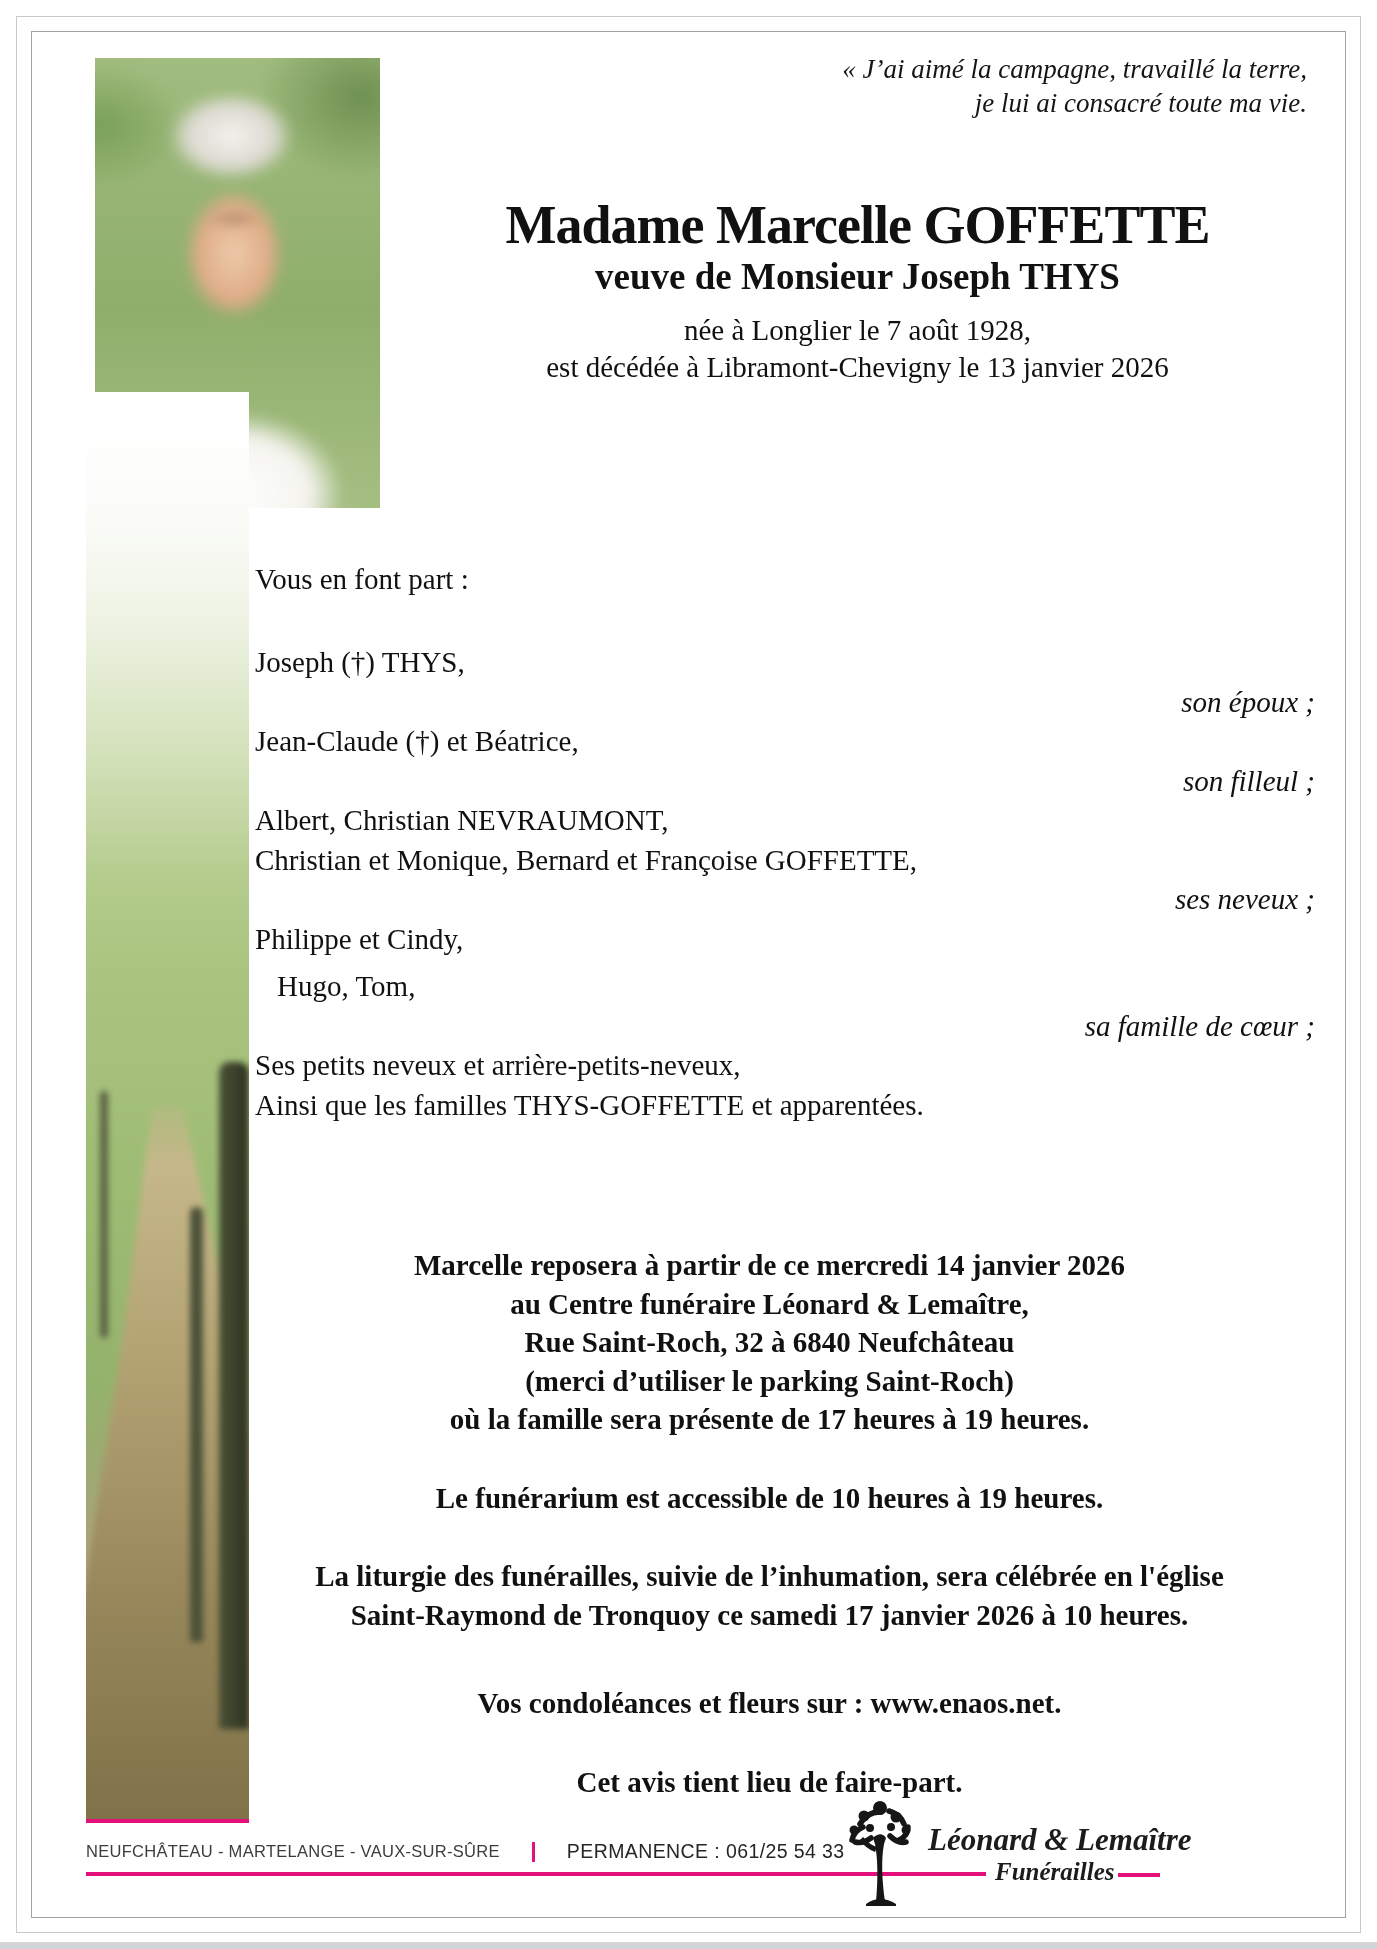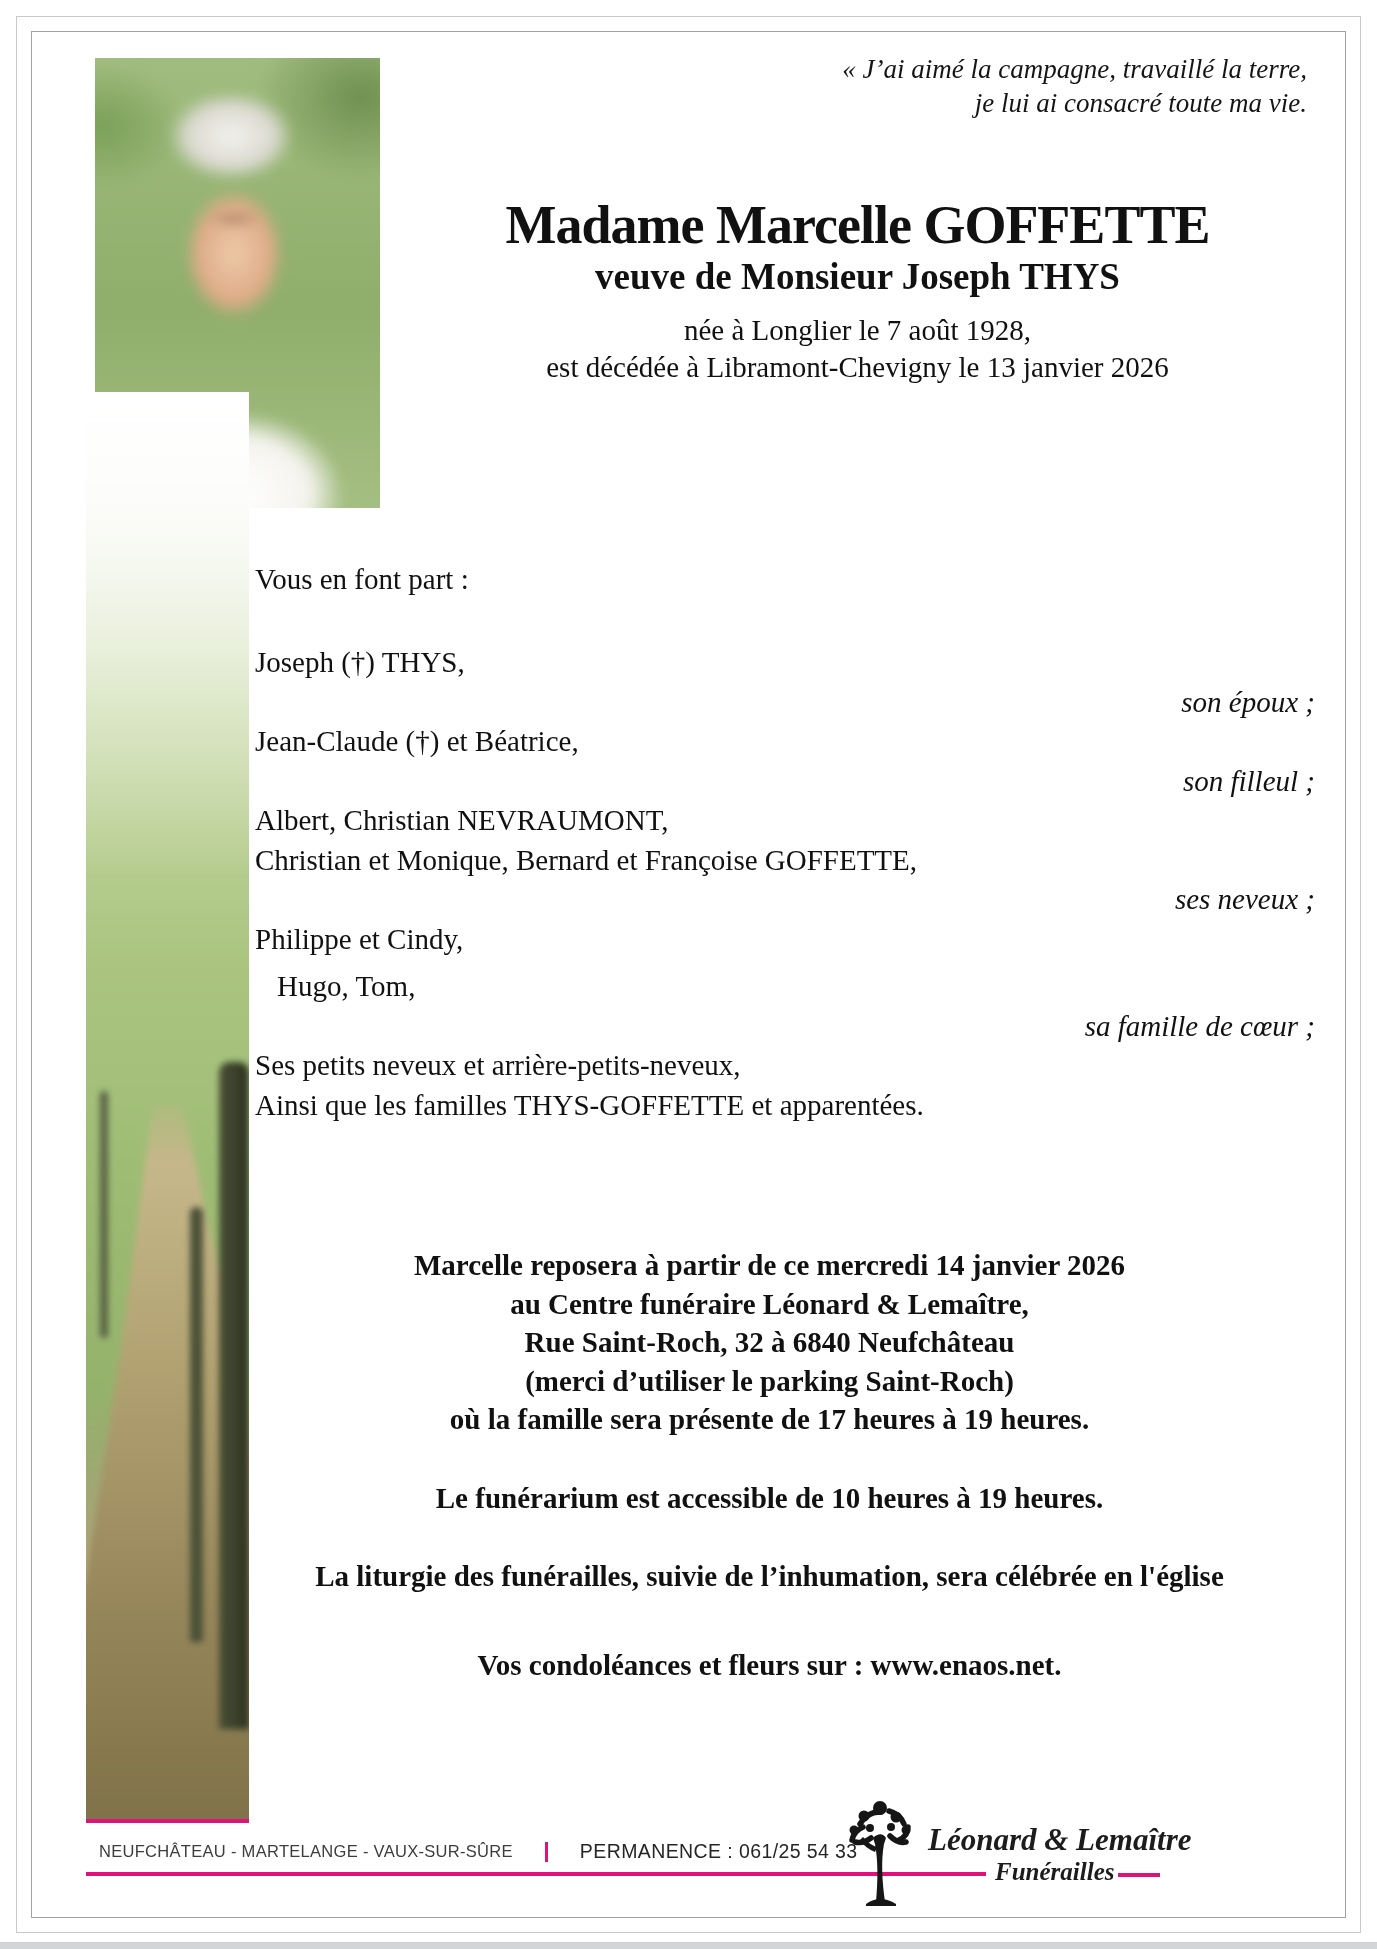--- a/index.html
+++ b/index.html
@@ -57,21 +57,21 @@
 
   .ceremony-block{position:absolute;left:240px;right:78px;top:1246px;text-align:center;
     font-weight:bold;font-size:29px;line-height:38.5px;}
   .cpara{margin:0 0 40px 0;}
   .cpara.gap-lg{margin-top:50px;}
   .cpara:last-child{margin-bottom:0;}
 
   
   .strip-rule{position:absolute;left:86px;top:1819px;width:163px;height:4px;}
   .footer-row{position:absolute;left:86px;top:1840px;display:flex;align-items:center;gap:32px;
-    font-family:"Liberation Sans","DejaVu Sans",sans-serif;margin-left:13px;}
+    font-family:"Liberation Sans","DejaVu Sans",sans-serif;}
   .footer-locations{font-size:16.5px;letter-spacing:.3px;color:#3c3c3c;}
   .footer-divider{width:3px;height:20px;}
   .footer-permanence{font-size:19.5px;letter-spacing:.4px;color:#262626;}
   .pink-rule{position:absolute;left:86px;top:1872px;width:900px;height:4px;}
   .brand-dash{position:absolute;left:1118px;top:1873px;width:42px;height:4px;}
   .tree{position:absolute;left:840px;top:1794px;width:80px;height:112px;}
   .brand-name{position:absolute;left:928px;top:1822px;font-style:italic;font-weight:bold;
     font-size:31px;color:#1c1c1c;white-space:nowrap;}
   .brand-subtitle{position:absolute;left:995px;top:1858px;font-style:italic;font-weight:bold;
     font-size:25px;color:#1c1c1c;white-space:nowrap;}
@@ -134,23 +134,27 @@
     <div>au Centre funéraire Léonard &amp; Lemaître,</div>
     <div>Rue Saint-Roch, 32 à 6840 Neufchâteau</div>
     <div>(merci d’utiliser le parking Saint-Roch)</div>
     <div>où la famille sera présente de 17 heures à 19 heures.</div>
   </div>
   <div class="cpara">
     <div>Le funérarium est accessible de 10 heures à 19 heures.</div>
   </div>
   <div class="cpara">
     <div>La liturgie des funérailles, suivie de l’inhumation, sera célébrée en l'église</div>
+    <div>Saint-Raymond de Tronquoy ce samedi 17 janvier 2026 à 10 heures.</div>
   </div>
   <div class="cpara gap-lg">
     <div>Vos condoléances et fleurs sur : www.enaos.net.</div>
+  </div>
+  <div class="cpara">
+    <div>Cet avis tient lieu de faire-part.</div>
   </div>
 </div>
 
 <div class="strip-rule" style="background:#e3107c;"></div>
 
 <div class="footer-row">
   <span class="footer-locations">NEUFCHÂTEAU - MARTELANGE - VAUX-SUR-SÛRE</span>
   <span class="footer-divider" style="background:#e3107c;"></span>
   <span class="footer-permanence">PERMANENCE : 061/25 54 33</span>
 </div>

